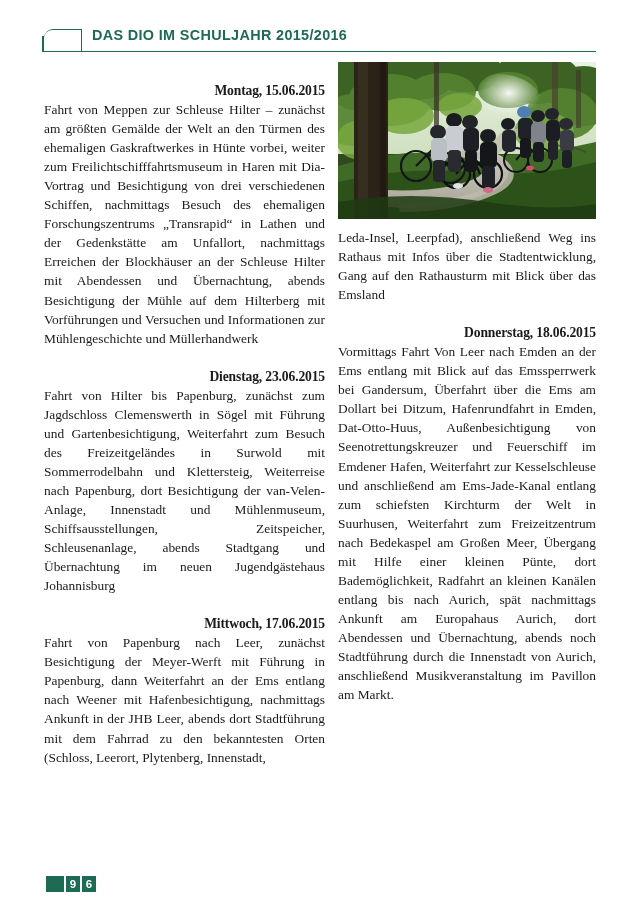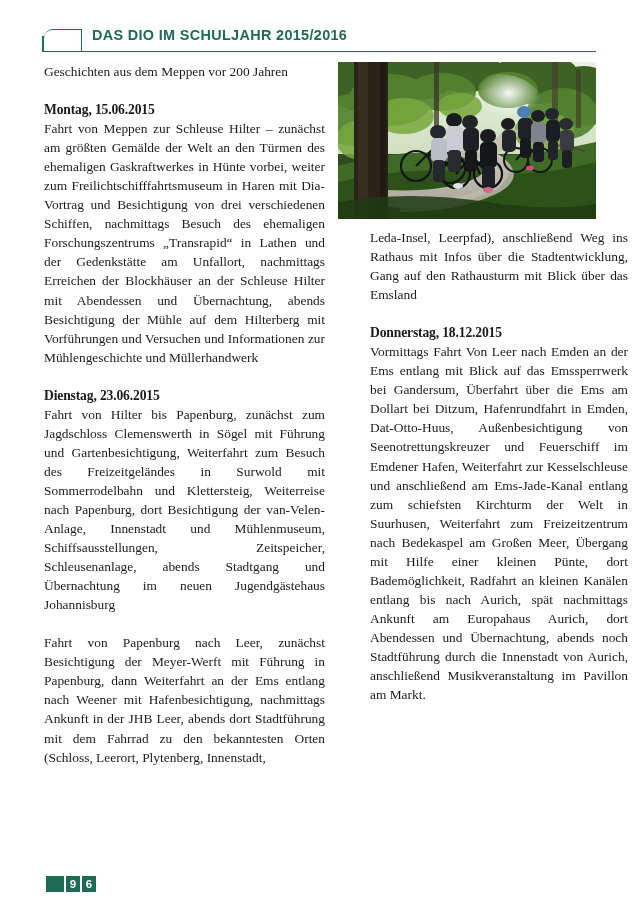--- a/index.html
+++ b/index.html
@@ -89,21 +89,21 @@
     margin: 0;
   }
   .spacer {
     height: 19px;
   }
   .daytitle {
     margin: 0;
     font-weight: bold;
     font-size: 13.6px;
     line-height: 19.05px;
-    text-align: left;
+    text-align: right;
     letter-spacing: -0.15px;
   }
 
   
   .photo {
     position: absolute;
     left: 338px;
     top: 62px;
     width: 258px;
     height: 157px;
@@ -266,39 +266,39 @@
         <ellipse cx="150" cy="128" rx="5" ry="3" fill="#d16a8a"></ellipse>
         <ellipse cx="120" cy="124" rx="5" ry="3" fill="#e0e3e8"></ellipse>
         <ellipse cx="192" cy="106" rx="4" ry="2.5" fill="#d14e6e"></ellipse>
       </g>
 
       <path d="M0 140 Q70 128 150 140 Q210 150 258 142 L258 157 L0 157 Z" fill="#1f3a13" opacity="0.85"></path>
     </svg>
   </div>
 
   <div class="col col-left">
-    <p class="para">Geschichten aus dem Meppen vor 200 Jahren</p>
     <div class="spacer"></div>
 
     <p class="daytitle">Montag, 15.06.2015</p>
     <p class="para">Fahrt von Meppen zur Schleuse Hilter – zunächst am größten Gemälde der Welt an den Türmen des ehemaligen Gaskraftwerkes in Hünte vorbei, weiter zum Freilichtschifffahrtsmuseum in Haren mit Dia-Vortrag und Besichtigung von drei verschiedenen Schiffen, nachmittags Besuch des ehemaligen Forschungszentrums „Transrapid“ in Lathen und der Gedenkstätte am Unfallort, nachmittags Erreichen der Blockhäuser an der Schleuse Hilter mit Abendessen und Übernachtung, abends Besichtigung der Mühle auf dem Hilterberg mit Vorführungen und Versuchen und Informationen zur Mühlengeschichte und Müllerhandwerk</p>
     <div class="spacer"></div>
 
     <p class="daytitle">Dienstag, 23.06.2015</p>
     <p class="para">Fahrt von Hilter bis Papenburg, zunächst zum Jagdschloss Clemenswerth in Sögel mit Führung und Gartenbesichtigung, Weiterfahrt zum Besuch des Freizeitgeländes in Surwold mit Sommerrodelbahn und Klettersteig, Weiterreise nach Papenburg, dort Besichtigung der van-Velen-Anlage, Innenstadt und Mühlenmuseum, Schiffsausstellungen, Zeitspeicher, Schleusenanlage, abends Stadtgang und Übernachtung im neuen Jugendgästehaus Johannisburg</p>
     <div class="spacer"></div>
 
+    <p class="daytitle">Mittwoch, 17.06.2015</p>
     <p class="para">Fahrt von Papenburg nach Leer, zunächst Besichtigung der Meyer-Werft mit Führung in Papenburg, dann Weiterfahrt an der Ems entlang nach Weener mit Hafenbesichtigung, nachmittags Ankunft in der JHB Leer, abends dort Stadtführung mit dem Fahrrad zu den bekanntesten Orten (Schloss, Leerort, Plytenberg, Innenstadt,</p>
   </div>
 
-  <div class="col col-right" style="top:228px;margin-left:32px;">
+  <div class="col col-right" style="top:228px;">
     <p class="para">Leda-Insel, Leerpfad), anschließend Weg ins Rathaus mit Infos über die Stadtentwicklung, Gang auf den Rathausturm mit Blick über das Emsland</p>
     <div class="spacer"></div>
 
-    <p class="daytitle">Donnerstag, 18.12.2015</p>
+    <p class="daytitle">Donnerstag, 18.06.2015</p>
     <p class="para">Vormittags Fahrt Von Leer nach Emden an der Ems entlang mit Blick auf das Emssperrwerk bei Gandersum, Überfahrt über die Ems am Dollart bei Ditzum, Hafenrundfahrt in Emden, Dat-Otto-Huus, Außenbesichtigung von Seenotrettungskreuzer und Feuerschiff im Emdener Hafen, Weiterfahrt zur Kesselschleuse und anschließend am Ems-Jade-Kanal entlang zum schiefsten Kirchturm der Welt in Suurhusen, Weiterfahrt zum Freizeitzentrum nach Bedekaspel am Großen Meer, Übergang mit Hilfe einer kleinen Pünte, dort Bademöglichkeit, Radfahrt an kleinen Kanälen entlang bis nach Aurich, spät nachmittags Ankunft am Europahaus Aurich, dort Abendessen und Übernachtung, abends noch Stadtführung durch die Innenstadt von Aurich, anschließend Musikveranstaltung im Pavillon am Markt.</p>
     <div class="spacer"></div>
 
   </div>
 
   <div class="pagenum">
     <div class="pn-block"></div>
     <div class="pn-digit">9</div>
     <div class="pn-digit">6</div>
   </div>

